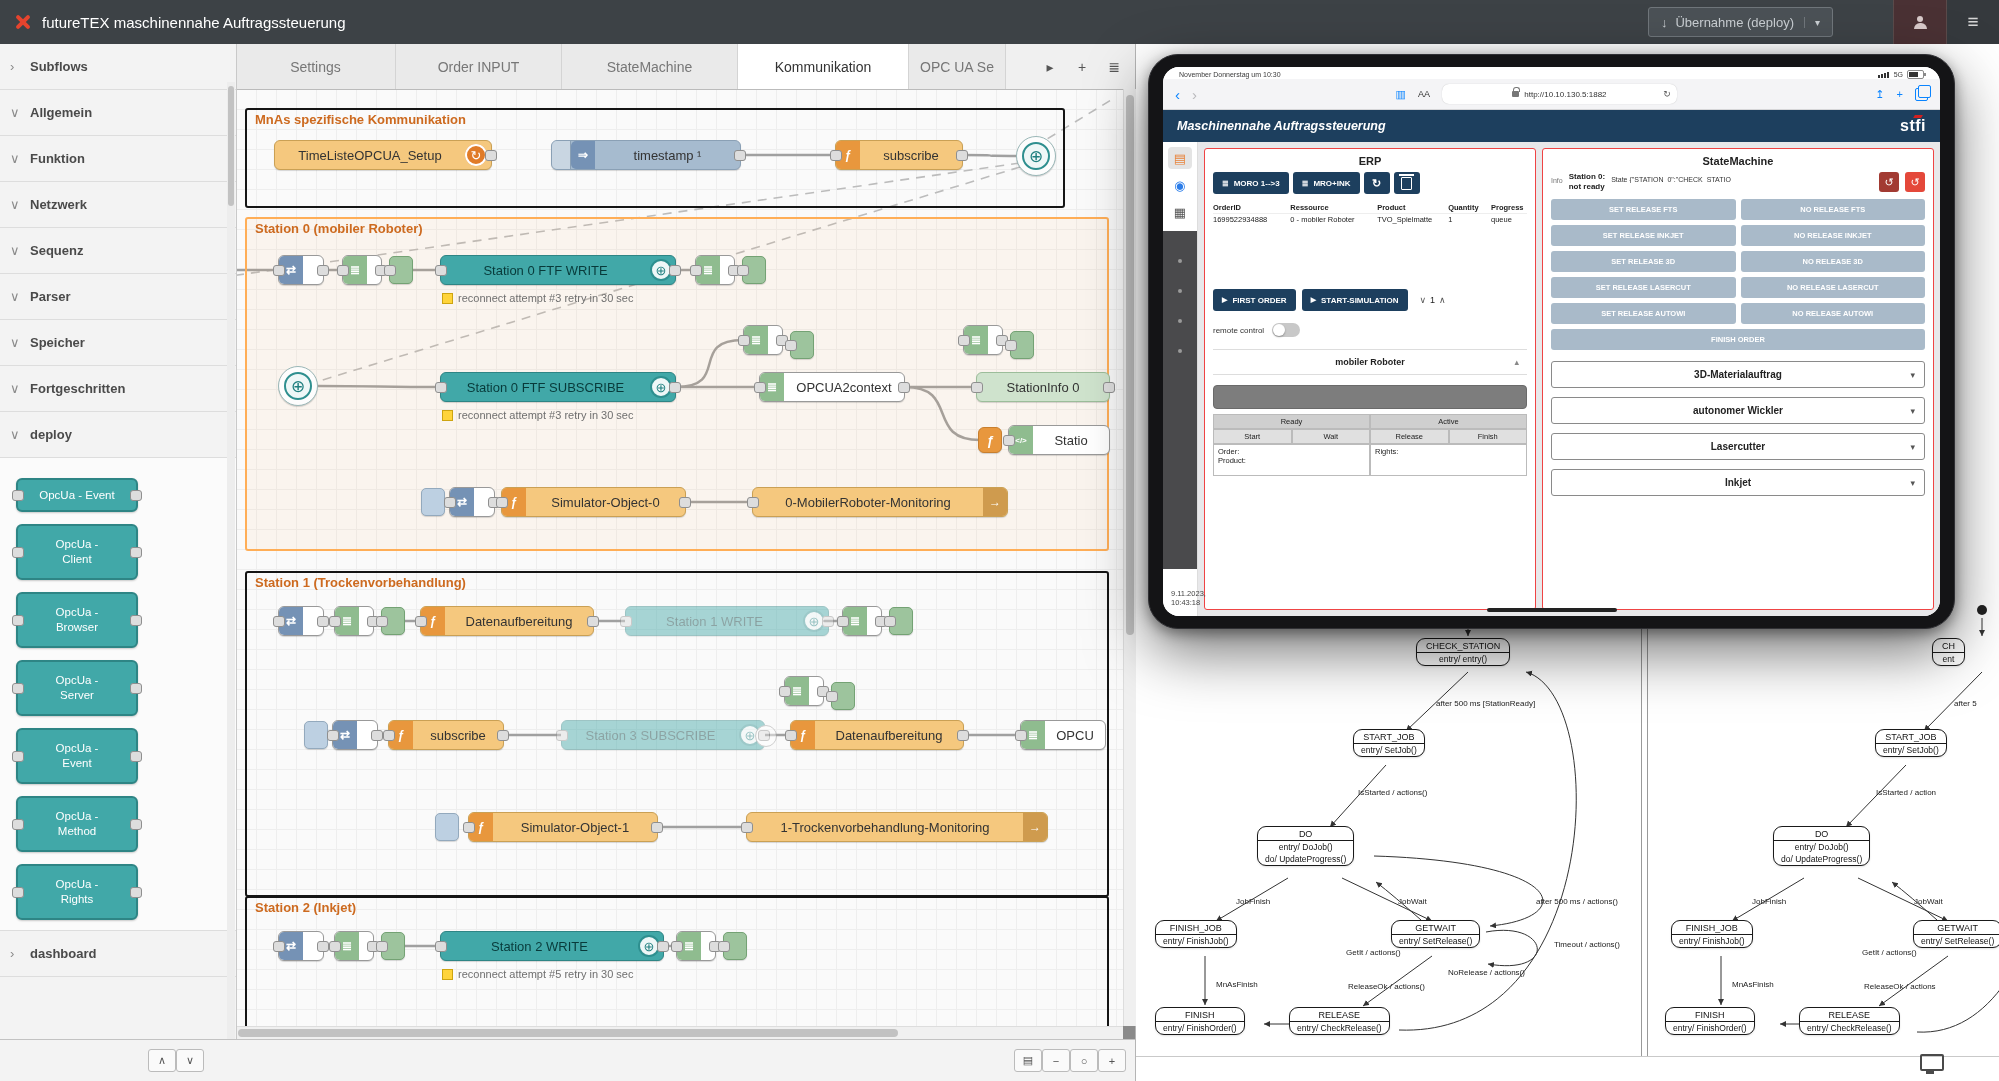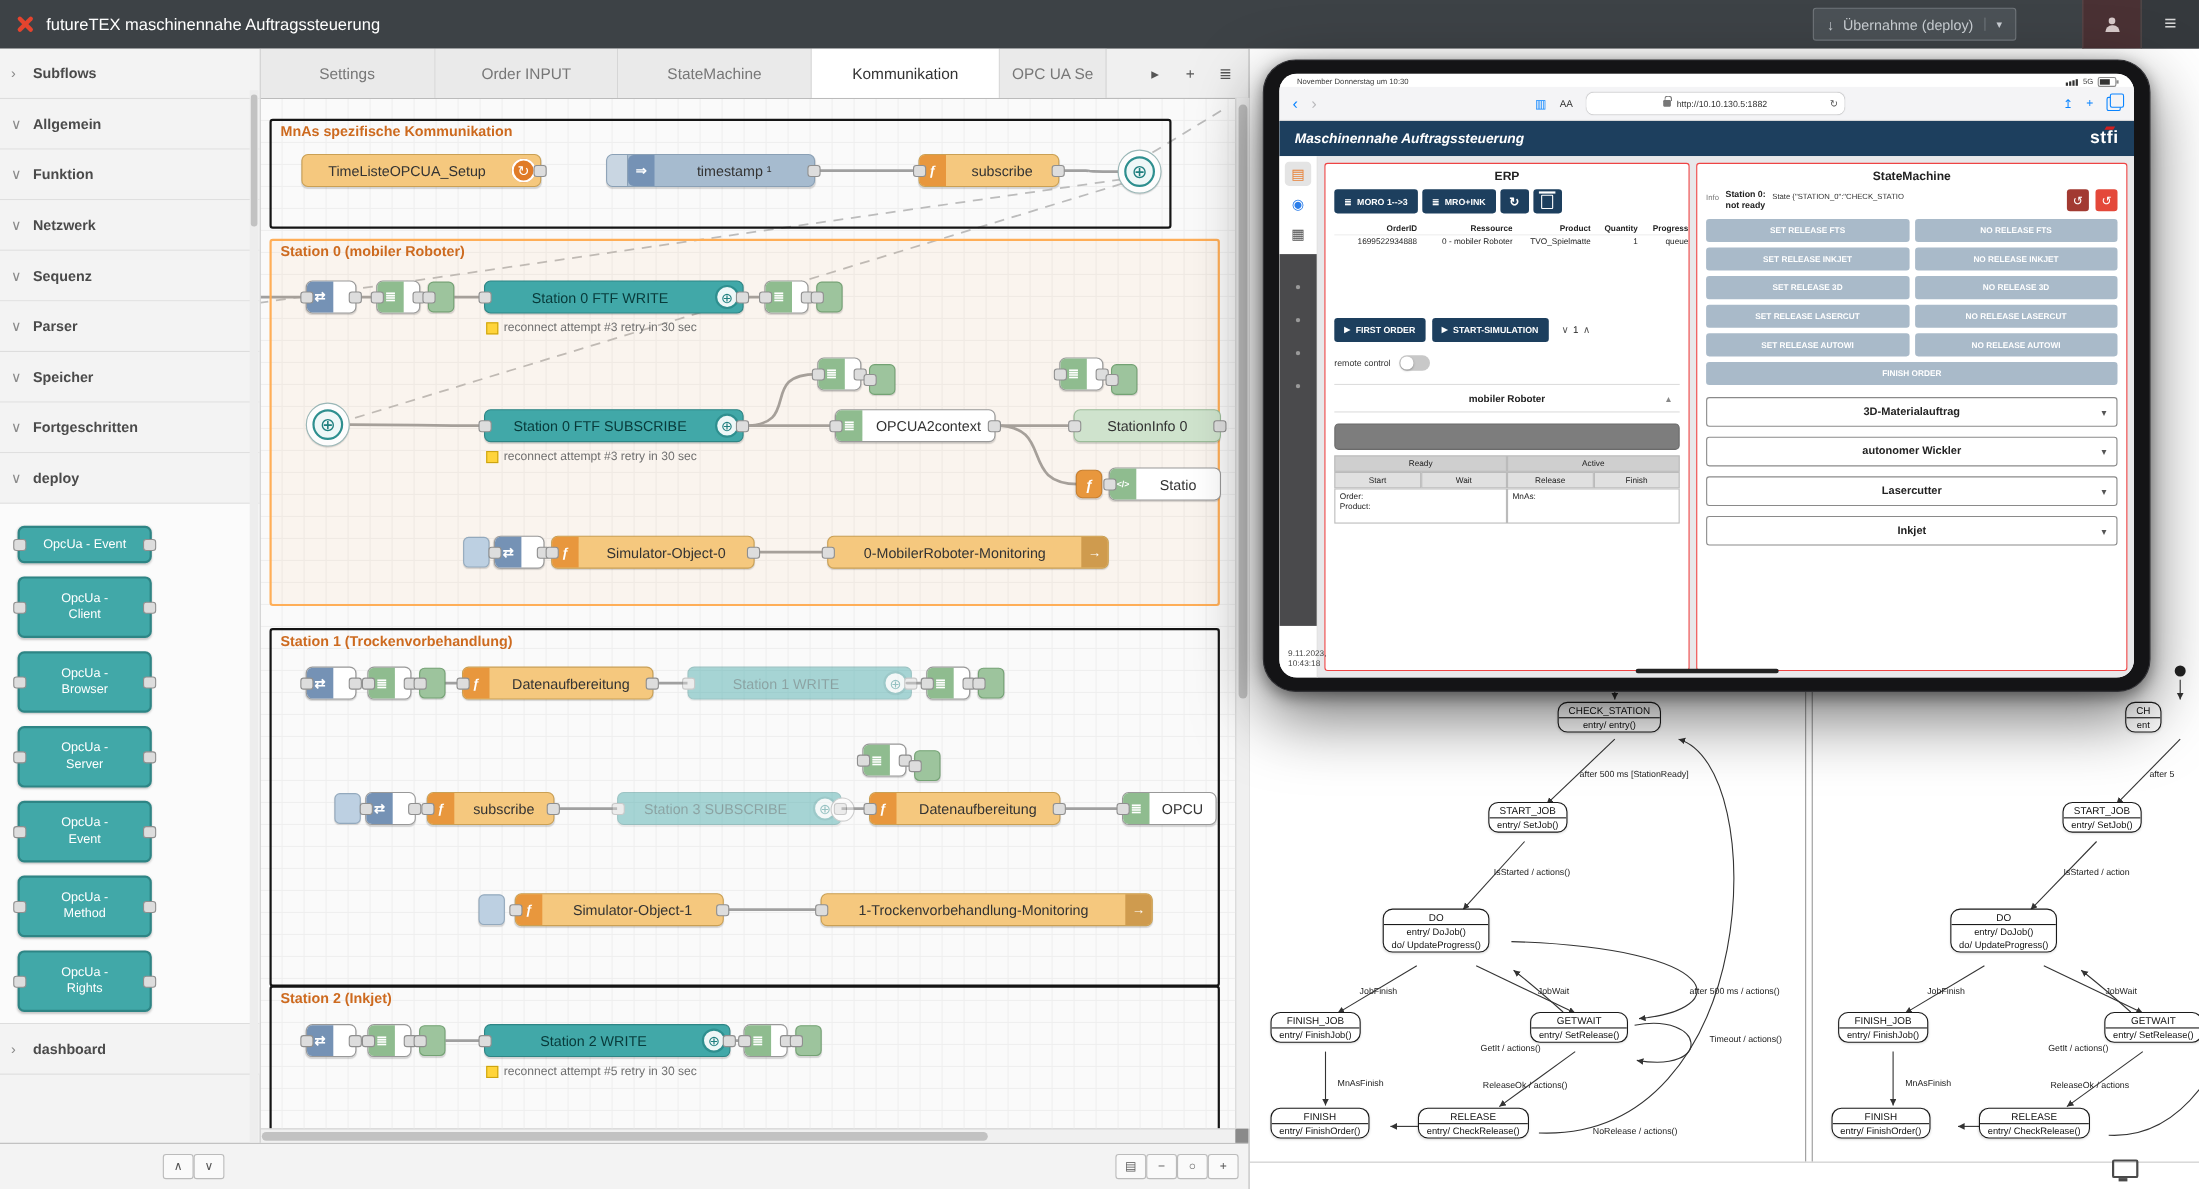--- a/index.html
+++ b/index.html
@@ -145,21 +145,21 @@
   .ctitle{text-align:center;font-size:11px;font-weight:bold;color:#222;}
   .ebtns{display:flex;gap:4px;margin-top:5px;}
   .tbtn{background:#1d3f5e;color:#fff;border-radius:3px;font-size:8px;font-weight:bold;height:22px;display:flex;align-items:center;
     gap:5px;padding:0 9px;white-space:nowrap;}
   .esq{width:26px;justify-content:center;padding:0;}
   .trash{width:9px;height:11px;border:1.5px solid #fff;border-radius:1px;position:relative;}
   .trash:before{content:"";position:absolute;top:-4px;left:-3px;right:-3px;height:2px;background:#fff;}
   #erp-table{margin-top:8px;font-size:7.5px;color:#222;}
   .etr{display:grid;grid-template-columns:24% 27% 22% 13% 14%;column-gap:2px;padding:1px 0;}
   .etr.hd{font-weight:bold;border-bottom:1px solid #eee;}
-  .etd{overflow:hidden;white-space:nowrap;text-align:right;}
+  .etd{overflow:hidden;white-space:nowrap;}
   .erp-run{display:flex;gap:6px;margin-top:64px;align-items:center;}
   .spin{display:flex;align-items:center;gap:4px;font-size:9px;color:#555;margin-left:6px;}
   .eremote{display:flex;align-items:center;gap:8px;margin-top:12px;font-size:8px;color:#333;}
   .tog{width:28px;height:14px;border-radius:7px;background:#c8c8c8;position:relative;}
   .tog:before{content:"";position:absolute;left:1px;top:1px;width:12px;height:12px;border-radius:50%;background:#fff;box-shadow:0 1px 2px rgba(0,0,0,.3);}
   .esec{margin-top:12px;border-top:1px solid #ddd;border-bottom:1px solid #ddd;height:24px;display:flex;align-items:center;
     justify-content:center;position:relative;font-size:9px;font-weight:bold;color:#222;}
   .esec span.c{position:absolute;right:8px;color:#888;font-weight:normal;}
   .egray{margin-top:10px;height:22px;background:#7d7d7d;border:1px solid #6a6a6a;border-radius:4px;}
   #erp-status{margin-top:5px;font-size:7.5px;color:#222;}
@@ -698,21 +698,21 @@
         </div>
         <div class="smlabel" style="position: absolute; left: 300px; top: 655px;">after 500 ms [StationReady]</div>
         <div class="smlabel" style="position: absolute; left: 222px; top: 744px;">IsStarted / actions()</div>
         <div class="smlabel" style="position: absolute; left: 100px; top: 853px;">JobFinish</div>
         <div class="smlabel" style="position: absolute; left: 262px; top: 853px;">JobWait</div>
         <div class="smlabel" style="position: absolute; left: 400px; top: 853px;">after 500 ms / actions()</div>
         <div class="smlabel" style="position: absolute; left: 210px; top: 904px;">GetIt / actions()</div>
         <div class="smlabel" style="position: absolute; left: 418px; top: 896px;">Timeout / actions()</div>
         <div class="smlabel" style="position: absolute; left: 80px; top: 936px;">MnAsFinish</div>
         <div class="smlabel" style="position: absolute; left: 212px; top: 938px;">ReleaseOk / actions()</div>
-        <div class="smlabel" style="position: absolute; left: 312px; top: 980px;">NoRelease / actions()</div>
+        <div class="smlabel" style="position: absolute; left: 312px; top: 924px;">NoRelease / actions()</div>
         <div class="smlabel" style="position: absolute; left: 818px; top: 655px;">after 5</div>
         <div class="smlabel" style="position: absolute; left: 740px; top: 744px;">IsStarted / action</div>
         <div class="smlabel" style="position: absolute; left: 616px; top: 853px;">JobFinish</div>
         <div class="smlabel" style="position: absolute; left: 778px; top: 853px;">JobWait</div>
         <div class="smlabel" style="position: absolute; left: 726px; top: 904px;">GetIt / actions()</div>
         <div class="smlabel" style="position: absolute; left: 596px; top: 936px;">MnAsFinish</div>
         <div class="smlabel" style="position: absolute; left: 728px; top: 938px;">ReleaseOk / actions</div>
       </div>
     <div class="divline" style="left:505px;top:583px;height:429px;"></div>
     <div class="divline" style="left:511px;top:583px;height:429px;"></div>
@@ -830,21 +830,21 @@
                   <div class="scell lt">Start</div>
                   <div class="scell lt">Wait</div>
                   <div class="scell lt">Release</div>
                   <div class="scell lt">Finish</div>
                 </div>
                 <div class="r3">
                   <div class="scell wh">
                     <div>Order:</div>
                     <div>Product:</div>
                   </div>
-                  <div class="scell wh">MnAs:</div>
+                  <div class="scell wh">Rights:</div>
                 </div>
               </div>
           </div>
           <div class="card smc">
             <div class="ctitle">StateMachine</div>
             <div class="sminfo">
               <span class="inf">Info</span>
               <span class="stn"><span>Station 0:</span><br><span>not ready</span></span>
               <span class="stv">State {"STATION_0":"CHECK_STATIO</span>
               <span class="rbtn dkr">↺</span>

